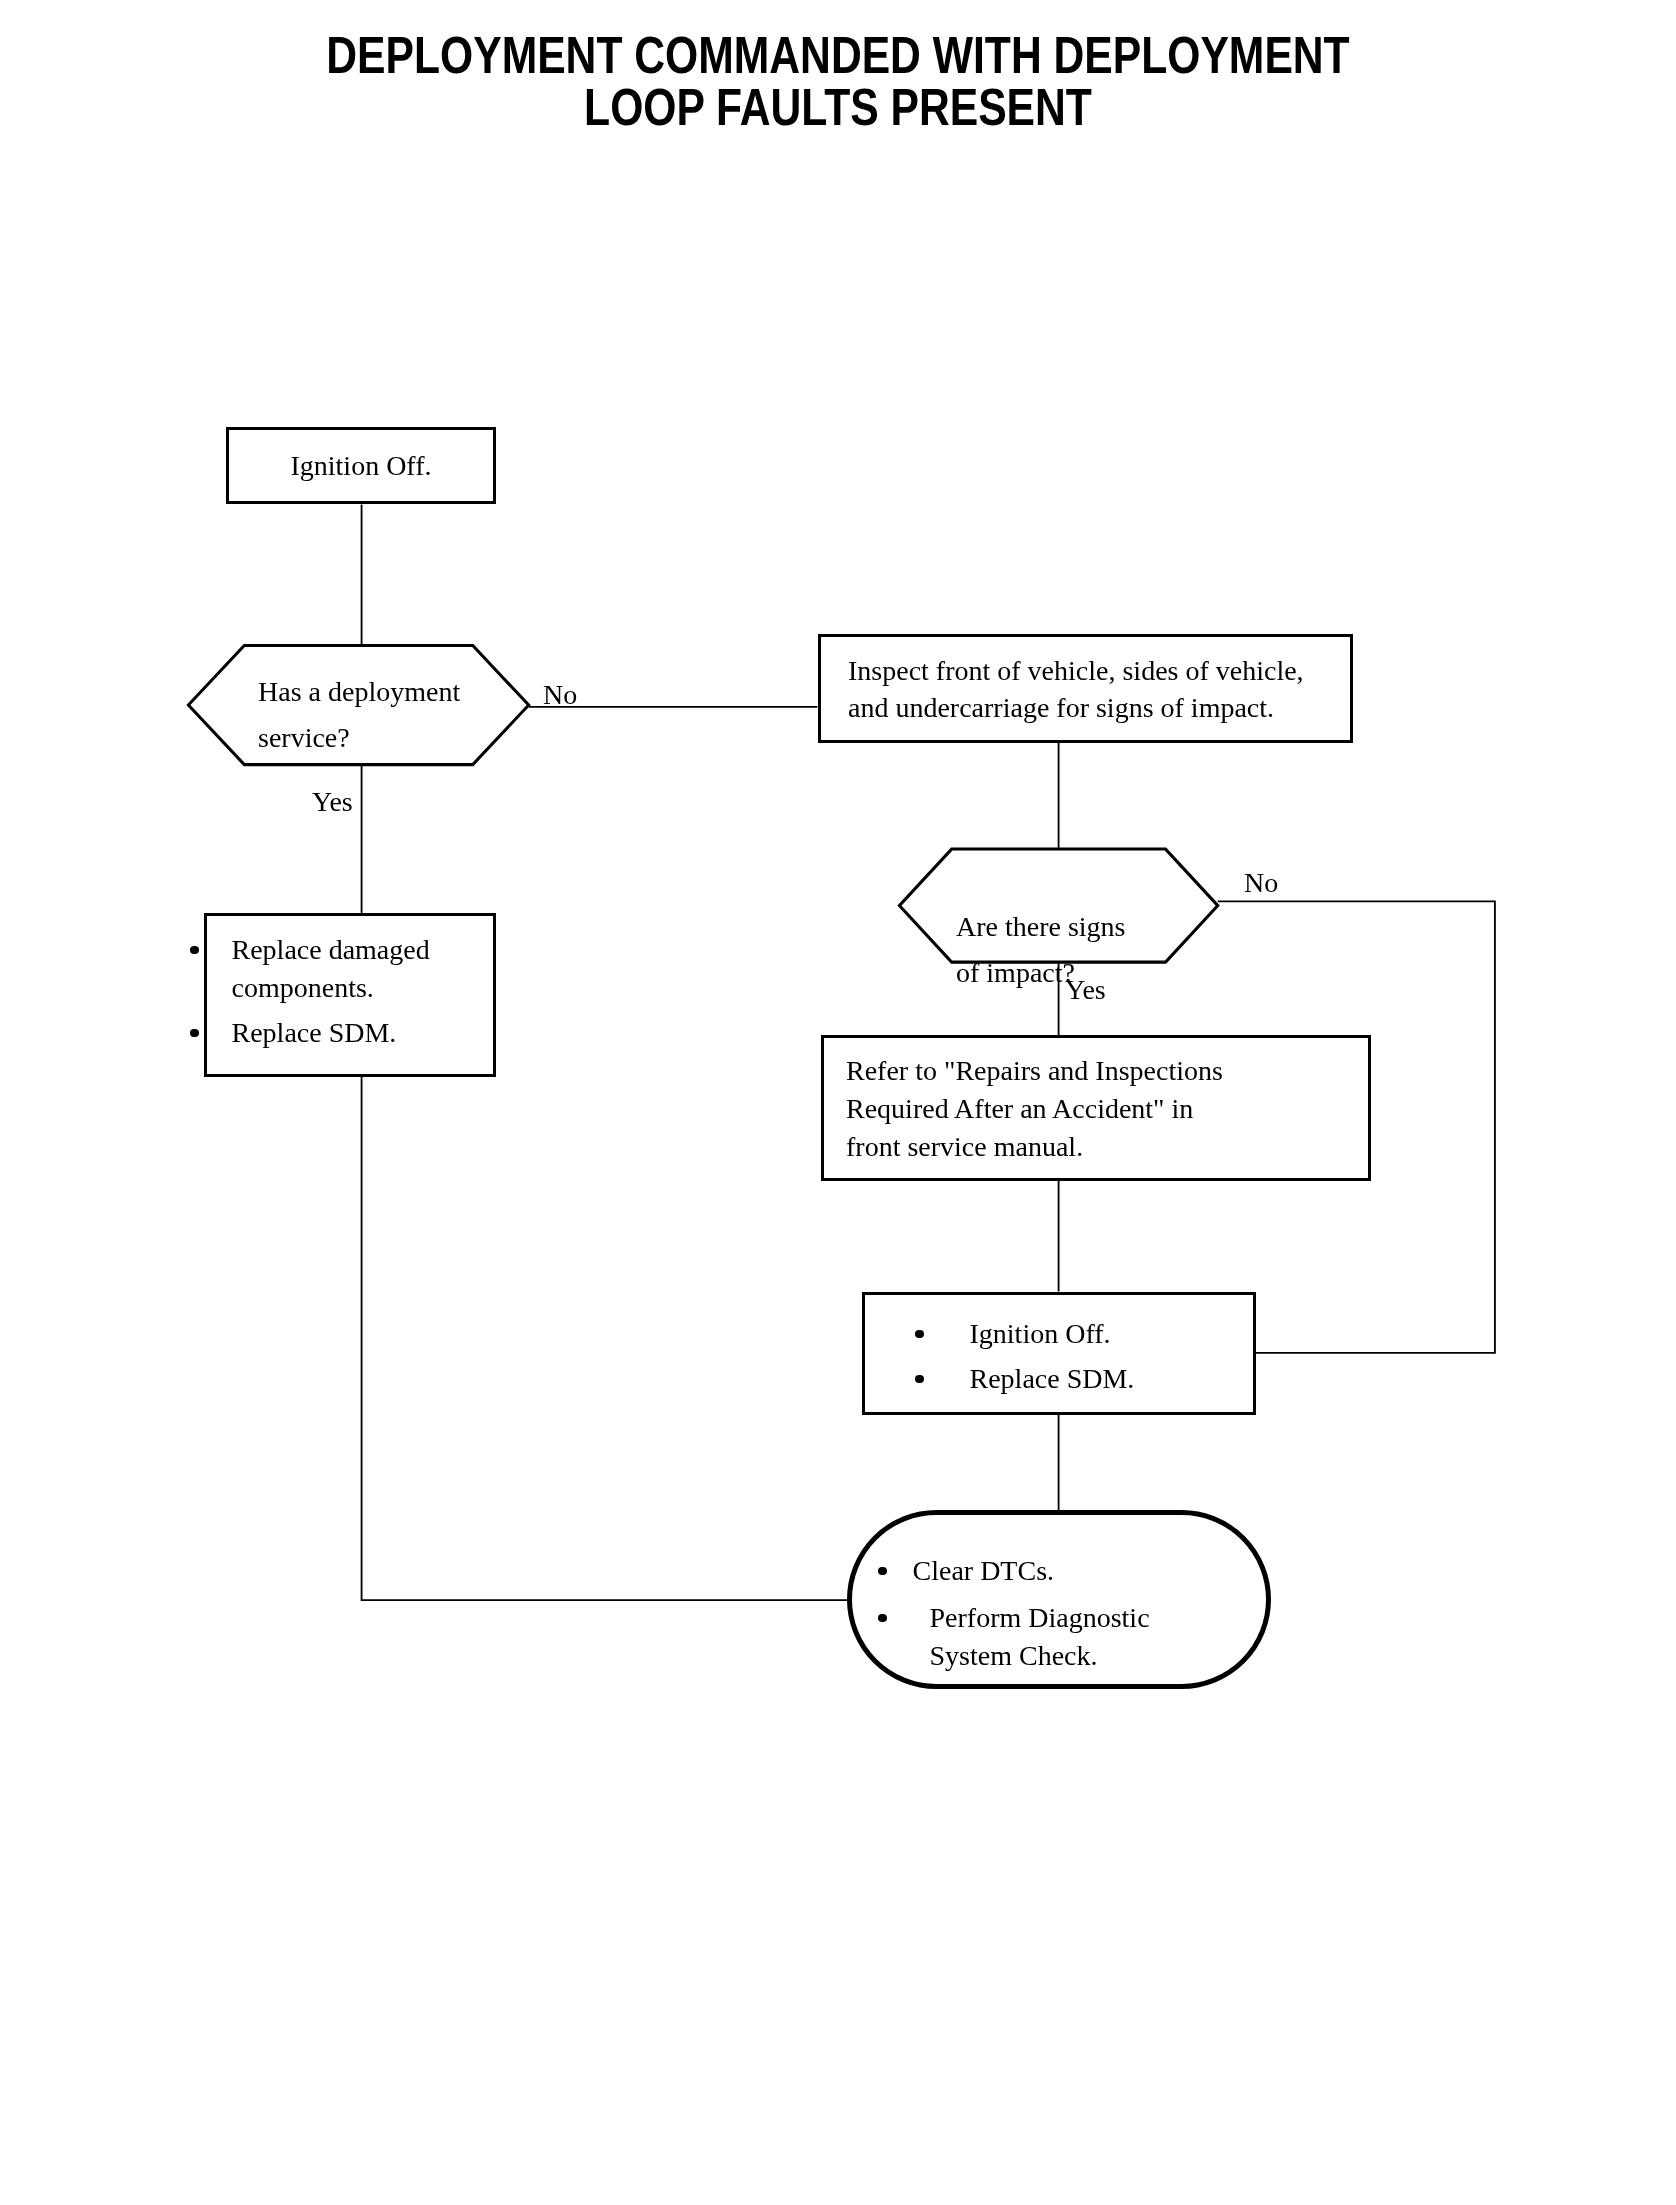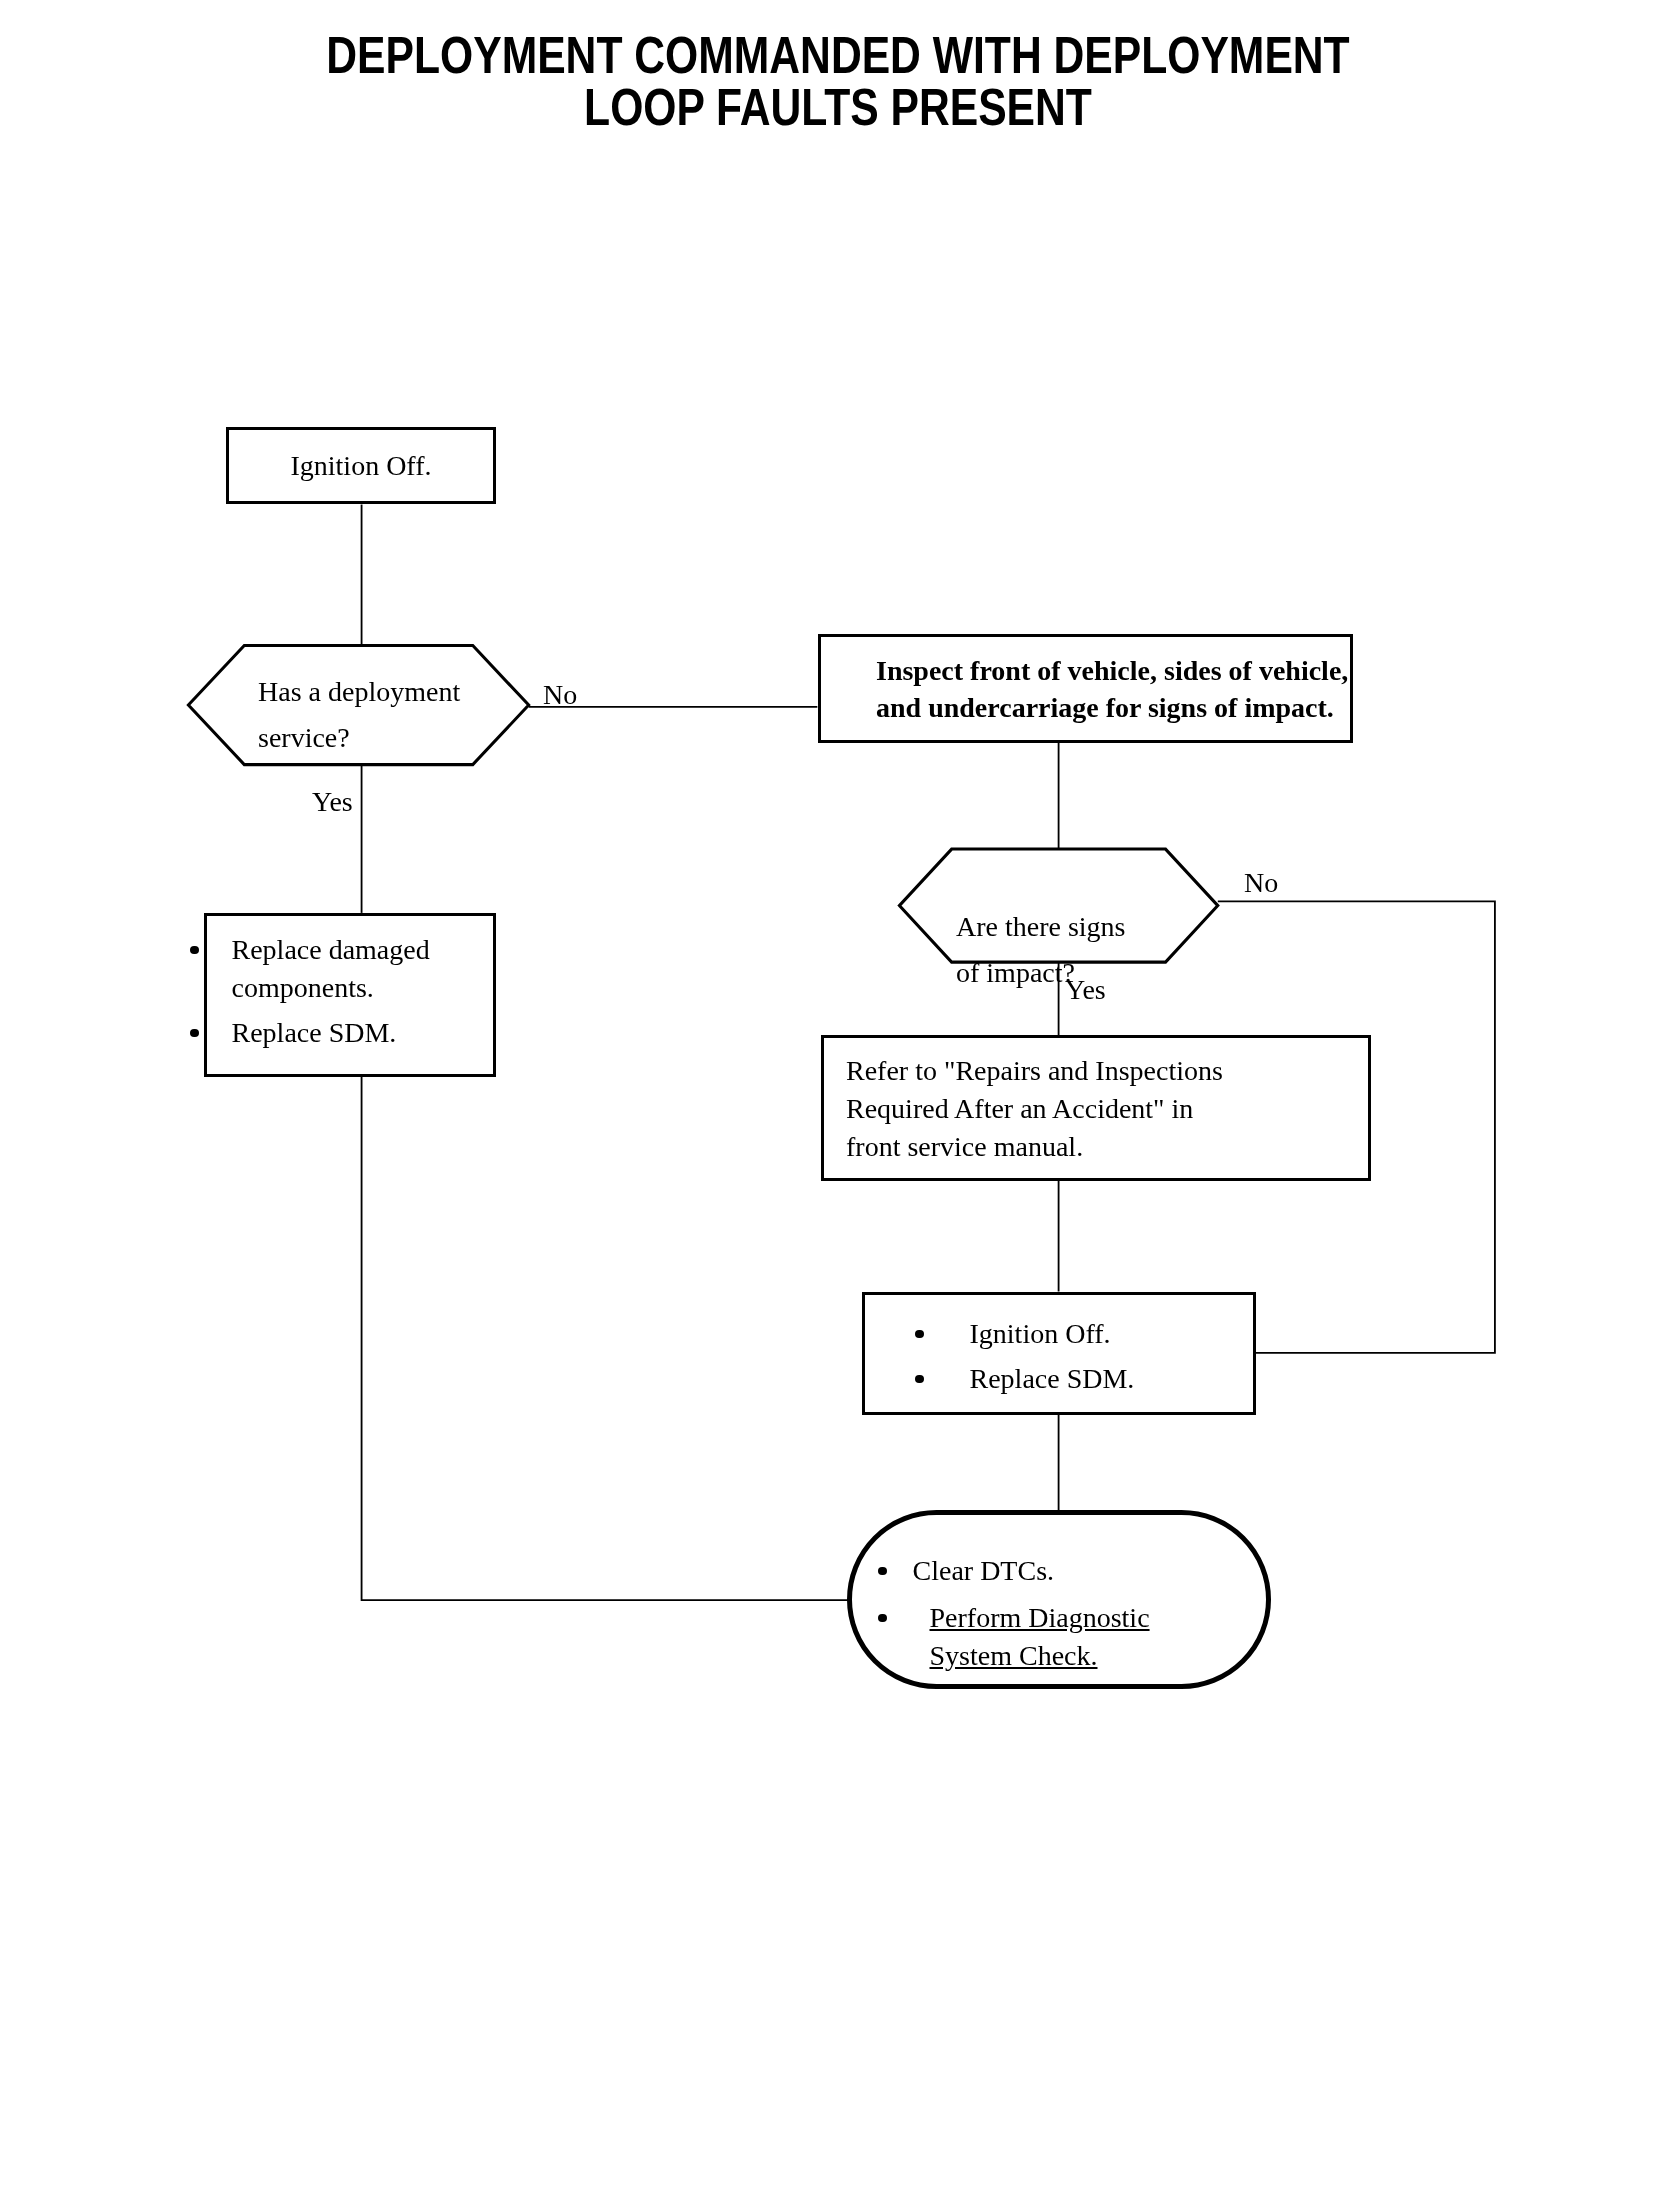--- a/index.html
+++ b/index.html
@@ -131,21 +131,21 @@
 
   <div class="hex-label" style="left:258px; top:669px;">
     <span style="display:block">Has a deployment</span>
     <span style="display:block">service?</span>
   </div>
 
   <div class="edge-label" style="left:543px; top:676px;">No</div>
   <div class="edge-label" style="left:312px; top:783px;">Yes</div>
 
   <div class="box" style="left:818px; top:634px; width:535px; height:109px;"></div>
-  <div class="txt" style="left:876px; top:652px; line-height:37px;font-weight:bold;">
+  <div class="txt" style="left:848px; top:652px; line-height:37px;">
     <span style="display:block">Inspect front of vehicle, sides of vehicle,</span>
     <span style="display:block">and undercarriage for signs of impact.</span>
   </div>
 
   <div class="box" style="left:204px; top:913px; width:292px; height:164px;"></div>
   <div class="brow" style="left:190px; top:931px;">
     <span class="dot"></span>
     <div class="btext" style="margin-left:33px;">
       <span style="display:block">Replace damaged</span>
       <span style="display:block">components.</span>
@@ -179,21 +179,21 @@
   <div class="brow" style="left:915px; top:1360px;">
     <span class="dot"></span>
     <div class="btext" style="margin-left:46px;">Replace SDM.</div>
   </div>
 
   <div class="box terminator" style="left:847px; top:1510px; width:424px; height:179px;"></div>
   <div class="brow" style="left:878px; top:1552px;">
     <span class="dot"></span>
     <div class="btext" style="margin-left:26px;">Clear DTCs.</div>
   </div>
-  <div class="brow" style="left:878px; top:1599px;text-decoration:underline;">
+  <div class="brow" style="left:878px; top:1599px;">
     <span class="dot"></span>
     <div class="btext" style="margin-left:43px;">
       <span style="display:block">Perform Diagnostic</span>
       <span style="display:block">System Check.</span>
     </div>
   </div>
 
   <div class="artifact"></div>
 
 </div>

